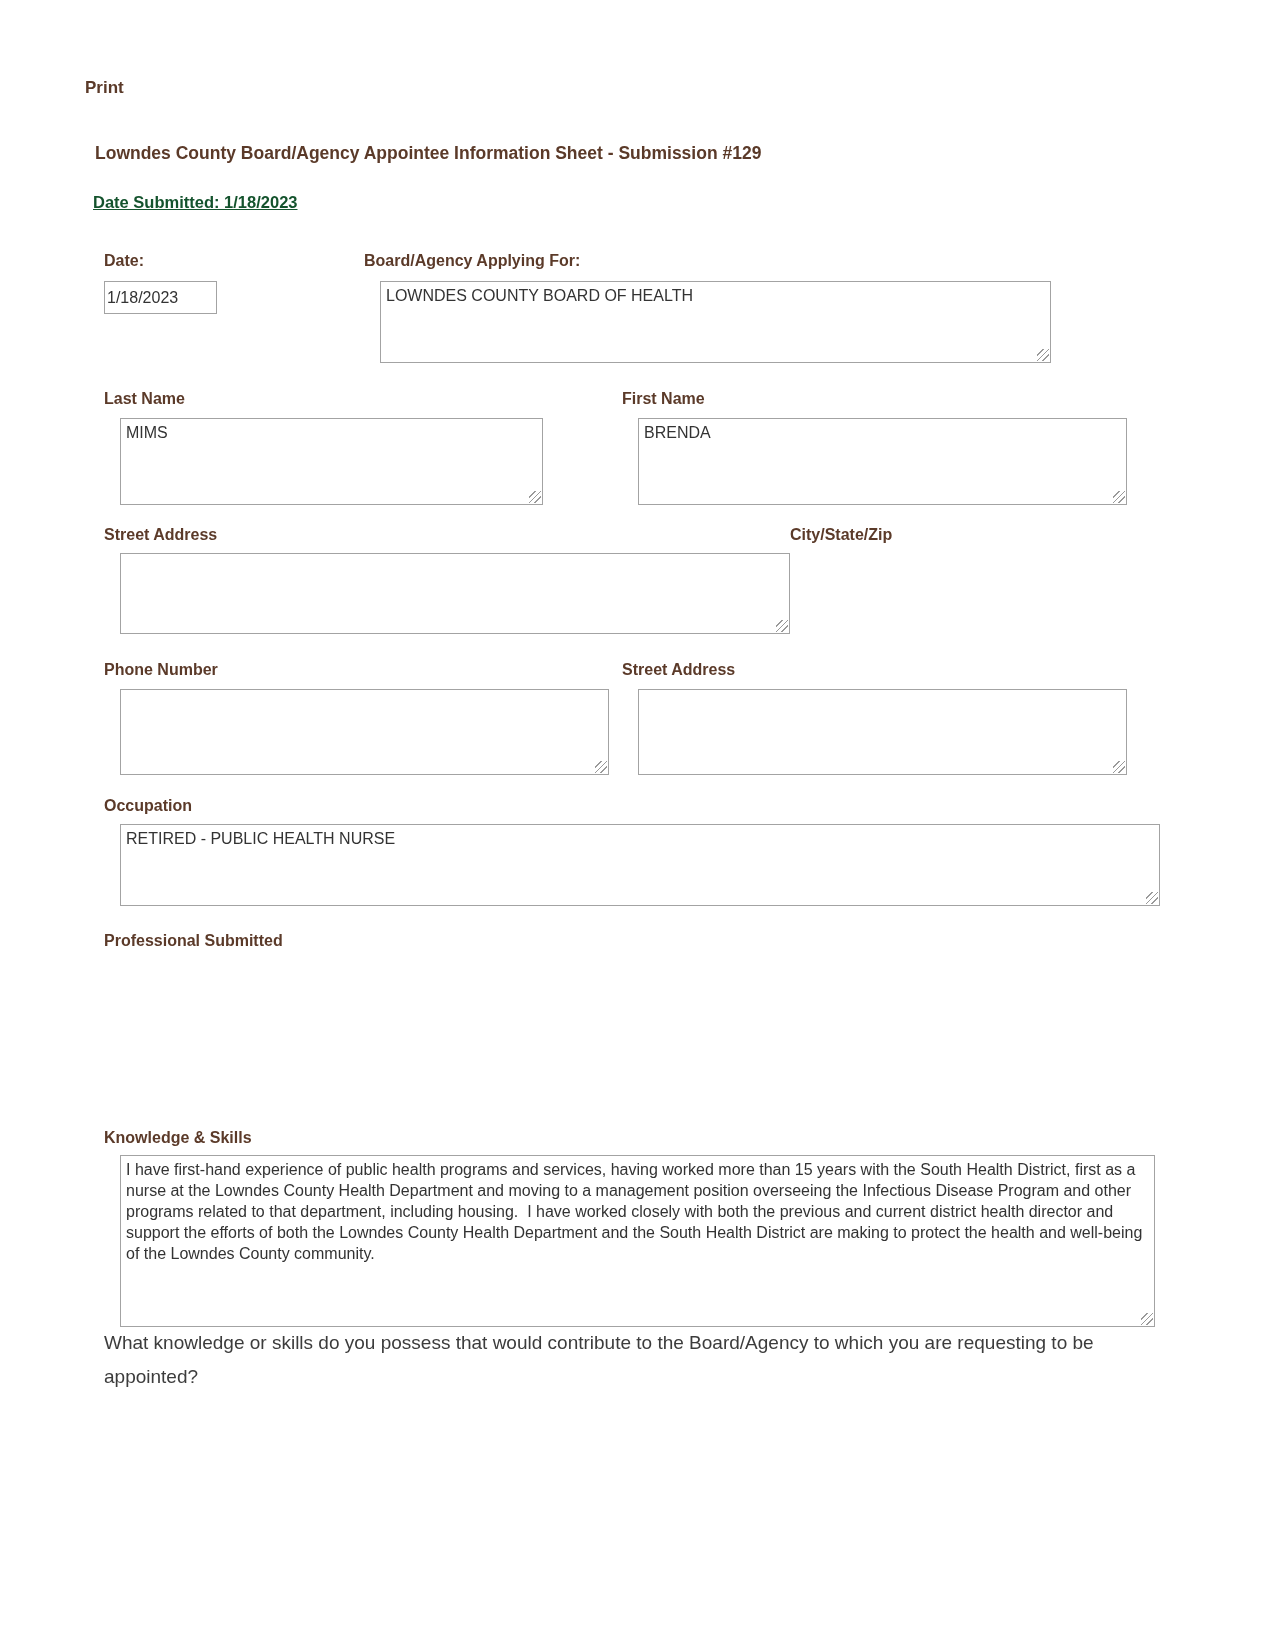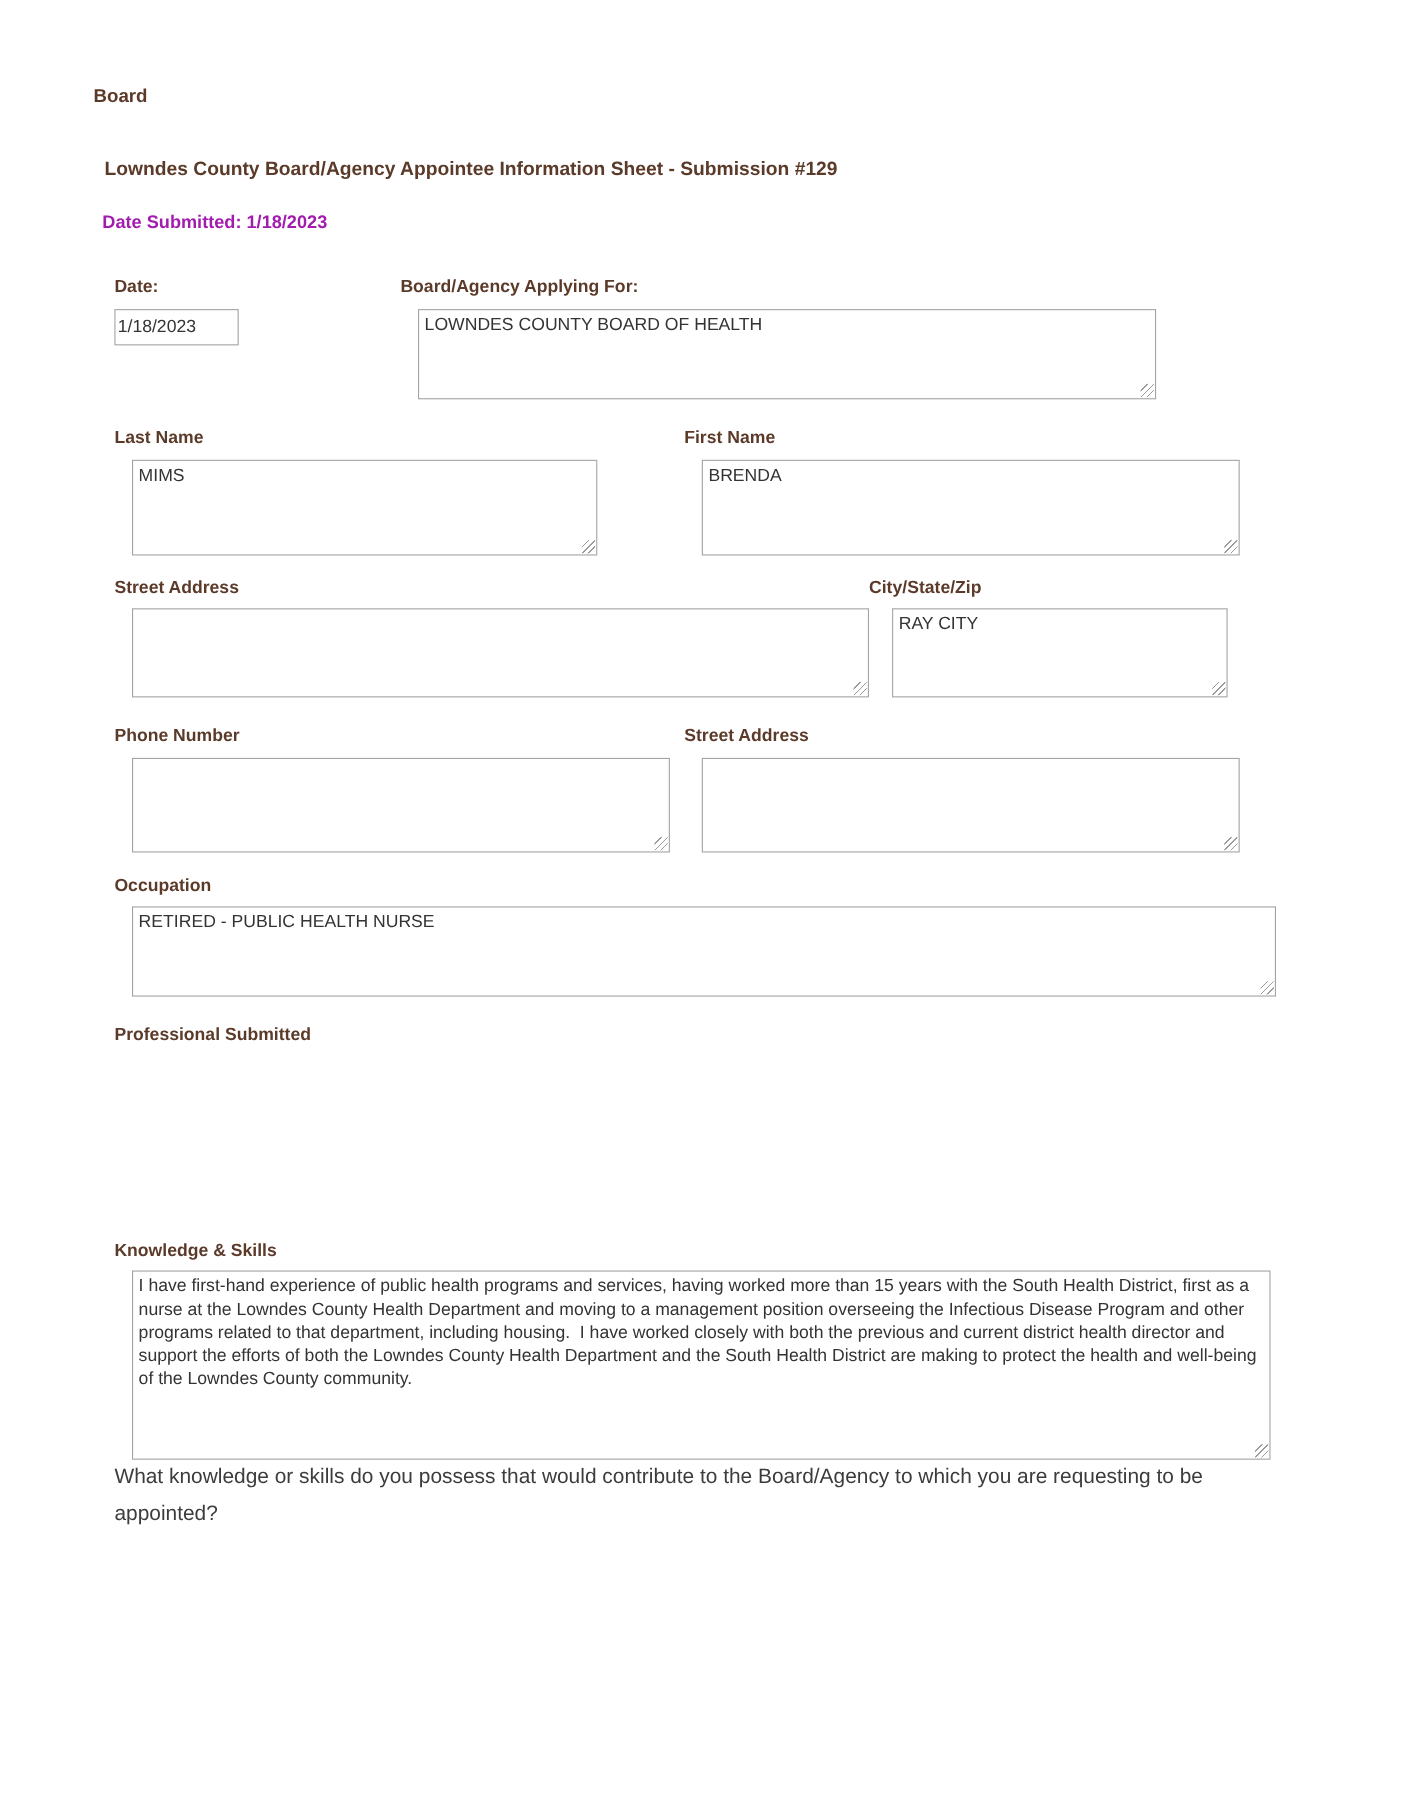--- a/index.html
+++ b/index.html
@@ -38,21 +38,22 @@
     font-weight: bold;
     font-size: 17.5px;
     color: #5b3a29;
   }
   .date-submitted {
     position: absolute;
     left: 93px;
     top: 193px;
     font-weight: bold;
     font-size: 16.5px;
-    color: #a21caf;
+    color: #14532d;
+    text-decoration: underline;
   }
   .ta-wrap {
     position: absolute;
     background: #fff;
     padding-left: 16px;
   }
   .ta-wrap textarea {
     width: 100%;
     height: 100%;
     border: 1px solid #a3a3a3;
@@ -104,21 +105,21 @@
     font-size: 19px;
     line-height: 34px;
     color: #3c3c3c;
   }
 </style>
 </head>
 <body>
 
 <div class="page">
 
-  <div class="print-link">Board</div>
+  <div class="print-link">Print</div>
 
   <div class="page-title">Lowndes County Board/Agency Appointee Information Sheet - Submission #129</div>
 
   <div class="date-submitted">Date Submitted: 1/18/2023</div>
 
   <div class="lbl" style="left:104px; top:252px;">Date:</div>
   <input class="date-input" type="text" value="1/18/2023" style="">
 
   <div class="lbl" style="left:364px; top:252px;">Board/Agency Applying For:</div>
   <div class="ta-wrap" style="left:364px; top:281px; width:687px; height:82px;">
@@ -138,24 +139,20 @@
     <span class="grip"></span>
   </div>
 
   <div class="lbl" style="left:104px; top:526px;">Street Address</div>
   <div class="ta-wrap" style="left:104px; top:553px; width:686px; height:81px;">
     <textarea style=""></textarea>
     <span class="grip"></span>
   </div>
 
   <div class="lbl" style="left:790px; top:526px;">City/State/Zip</div>
-  <div class="ta-wrap" style="left:795px; top:553px; width:321px; height:81px;">
-    <textarea style="">RAY CITY</textarea>
-    <span class="grip"></span>
-  </div>
 
   <div class="lbl" style="left:104px; top:661px;">Phone Number</div>
   <div class="ta-wrap" style="left:104px; top:689px; width:505px; height:86px;">
     <textarea style=""></textarea>
     <span class="grip"></span>
   </div>
 
   <div class="lbl" style="left:622px; top:661px;">Street Address</div>
   <div class="ta-wrap" style="left:622px; top:689px; width:505px; height:86px;">
     <textarea style=""></textarea>

